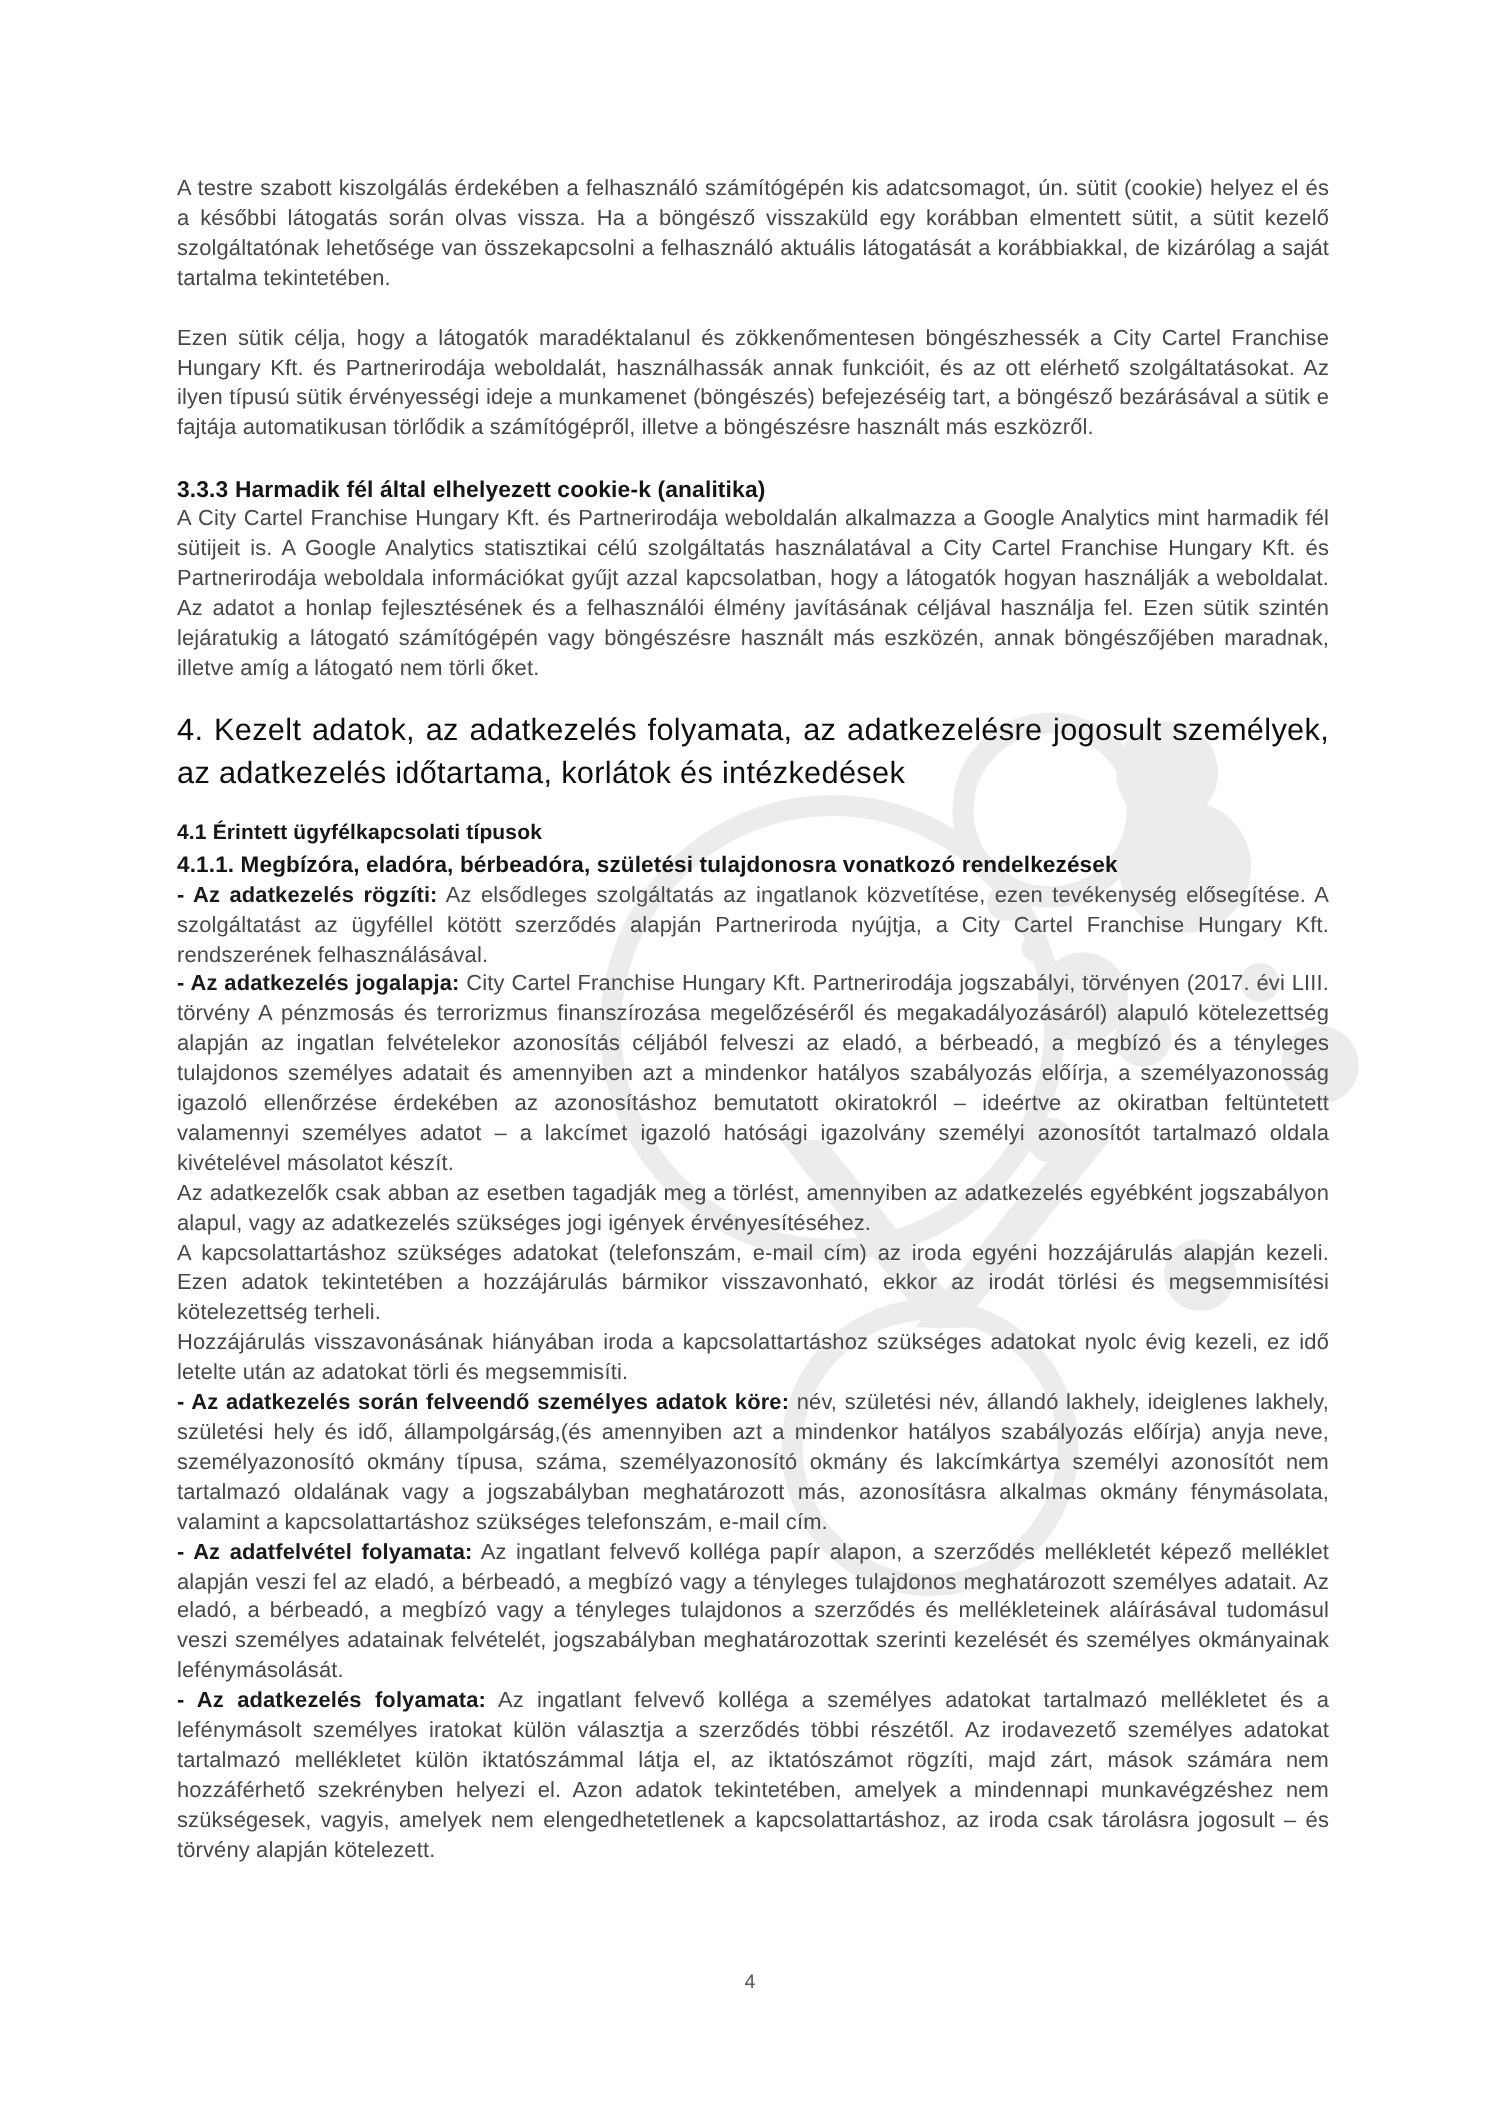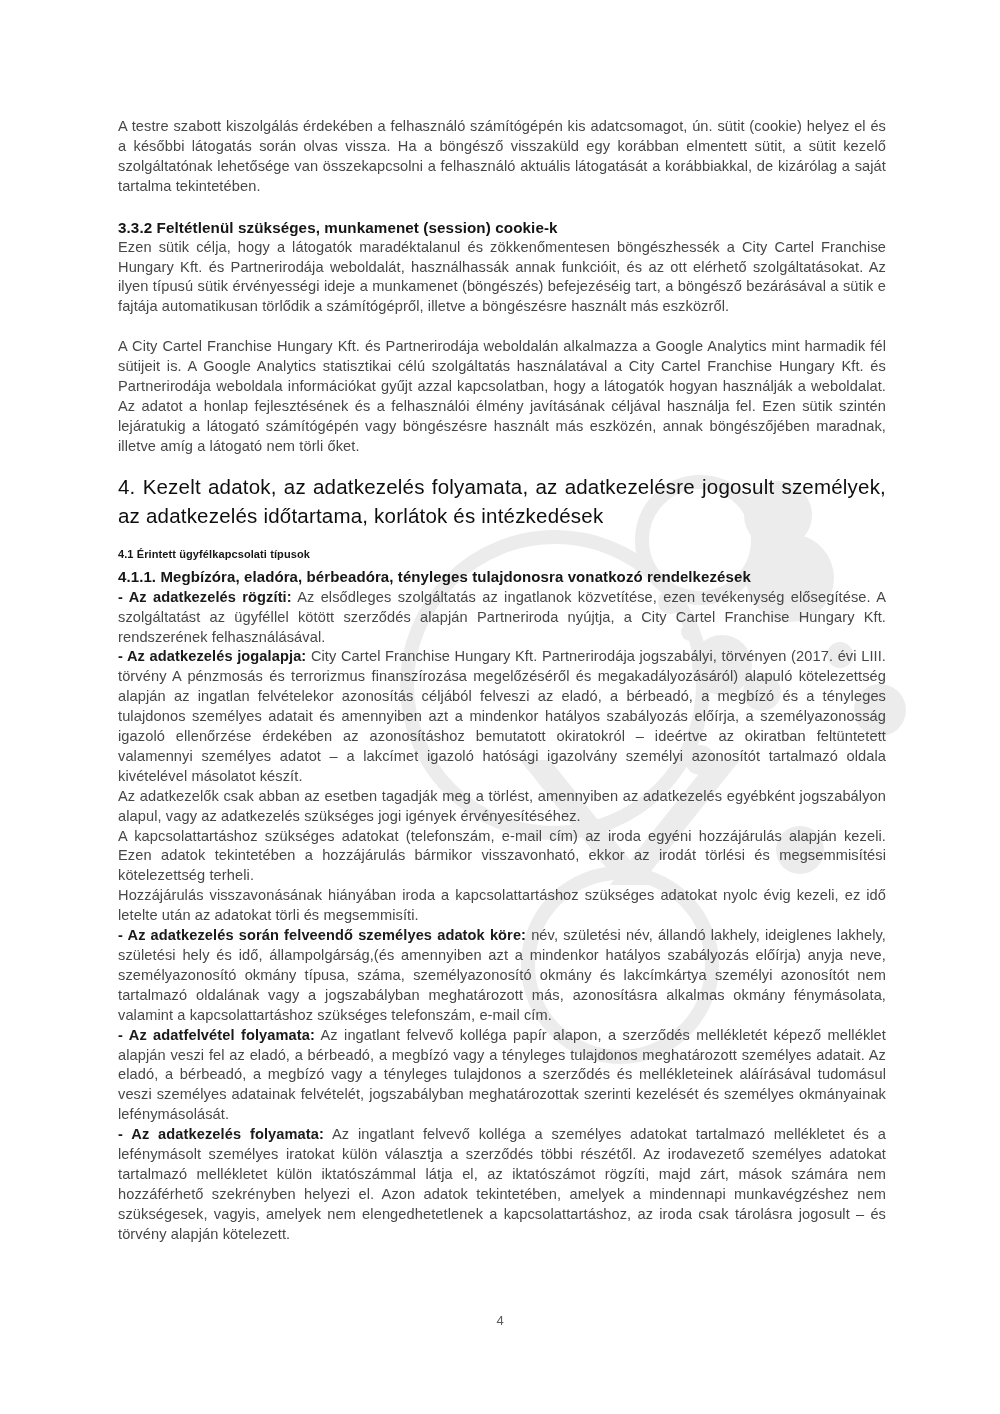--- a/index.html
+++ b/index.html
@@ -54,21 +54,21 @@
     margin: 15px 0 13px 0;
     font-size: 20.5px;
     line-height: 29px;
     font-weight: normal;
     color: #0e0e0e;
     text-align: justify;
     letter-spacing: 0.2px;
   }
   h2.sub-heading {
     margin: 6px 0 1px 0;
-    font-size: 11px;
+    font-size: 14px;
     line-height: 22px;
     font-weight: bold;
     color: #151515;
     text-align: left;
   }
   h3.subsub-heading {
     margin: 0 0 1px 0;
     font-size: 15px;
     line-height: 21px;
     font-weight: bold;
@@ -115,29 +115,29 @@
       <path d="M370 300 L270 425 L240 425 L340 300 Z"></path>
       <circle cx="430" cy="390" r="24"></circle>
       <circle cx="330" cy="300" r="15"></circle>
     </g>
   </svg>
 
   <div class="content">
 
     <p class="body gap-after">A testre szabott kiszolgálás érdekében a felhasználó számítógépén kis adatcsomagot, ún. sütit (cookie) helyez el és a későbbi látogatás során olvas vissza. Ha a böngésző visszaküld egy korábban elmentett sütit, a sütit kezelő szolgáltatónak lehetősége van összekapcsolni a felhasználó aktuális látogatását a korábbiakkal, de kizárólag a saját tartalma tekintetében.</p>
 
-    <h3 class="sec-heading">3.3.2 Feltétlenül szükséges, munkamenet (session) cookie-k</h3>
     <p class="body gap-after">Ezen sütik célja, hogy a látogatók maradéktalanul és zökkenőmentesen böngészhessék a City Cartel Franchise Hungary Kft. és Partnerirodája weboldalát, használhassák annak funkcióit, és az ott elérhető szolgáltatásokat. Az ilyen típusú sütik érvényességi ideje a munkamenet (böngészés) befejezéséig tart, a böngésző bezárásával a sütik e fajtája automatikusan törlődik a számítógépről, illetve a böngészésre használt más eszközről.</p>
 
+    <h3 class="sec-heading">3.3.3 Harmadik fél által elhelyezett cookie-k (analitika)</h3>
     <p class="body">A City Cartel Franchise Hungary Kft. és Partnerirodája weboldalán alkalmazza a Google Analytics mint harmadik fél sütijeit is. A  Google Analytics statisztikai célú szolgáltatás használatával a City Cartel Franchise Hungary Kft. és Partnerirodája weboldala információkat gyűjt azzal kapcsolatban, hogy a látogatók hogyan használják a weboldalat. Az adatot a honlap fejlesztésének és a felhasználói élmény javításának céljával használja fel.  Ezen sütik szintén lejáratukig a látogató számítógépén vagy böngészésre használt más eszközén, annak böngészőjében maradnak, illetve amíg a látogató nem törli őket.</p>
 
     <h1 class="main-heading">4. Kezelt adatok, az adatkezelés folyamata, az adatkezelésre jogosult személyek, az adatkezelés időtartama, korlátok és intézkedések</h1>
 
     <h2 class="sub-heading">4.1 Érintett ügyfélkapcsolati típusok</h2>
-    <h3 class="subsub-heading">4.1.1.  Megbízóra, eladóra, bérbeadóra, tényleges tulajdonosra vonatkozó rendelkezések</h3>
+    <h3 class="subsub-heading">4.1.1.  Megbízóra, eladóra, bérbeadóra, születési tulajdonosra vonatkozó rendelkezések</h3>
 
     <p class="body"><strong>- Az adatkezelés rögzíti:</strong><span> Az elsődleges szolgáltatás az ingatlanok közvetítése, ezen tevékenység elősegítése. A szolgáltatást az ügyféllel kötött szerződés alapján Partneriroda nyújtja, a City Cartel Franchise Hungary Kft. rendszerének felhasználásával.</span></p>
 
     <p class="body"><strong>- Az adatkezelés jogalapja:</strong><span> City Cartel Franchise Hungary Kft. Partnerirodája jogszabályi, törvényen (2017. évi LIII. törvény A pénzmosás és terrorizmus finanszírozása megelőzéséről és megakadályozásáról) alapuló kötelezettség alapján az ingatlan felvételekor azonosítás céljából felveszi az eladó, a bérbeadó, a megbízó és a tényleges tulajdonos személyes adatait és amennyiben azt a mindenkor hatályos szabályozás előírja, a személyazonosság igazoló ellenőrzése érdekében az azonosításhoz bemutatott okiratokról – ideértve az okiratban feltüntetett valamennyi személyes adatot – a lakcímet igazoló hatósági igazolvány személyi azonosítót tartalmazó oldala kivételével másolatot készít.</span></p>
 
     <p class="body"><span>Az adatkezelők csak abban az esetben tagadják meg a törlést, amennyiben az adatkezelés egyébként jogszabályon alapul, vagy az adatkezelés szükséges jogi igények érvényesítéséhez.</span></p>
 
     <p class="body"><span>A kapcsolattartáshoz szükséges adatokat (telefonszám, e-mail cím) az iroda egyéni hozzájárulás alapján kezeli. Ezen adatok tekintetében a hozzájárulás bármikor visszavonható, ekkor az irodát törlési és megsemmisítési kötelezettség terheli.</span></p>
 
     <p class="body"><span>Hozzájárulás visszavonásának hiányában iroda a kapcsolattartáshoz szükséges adatokat nyolc évig kezeli, ez idő letelte után az adatokat törli és megsemmisíti.</span></p>

